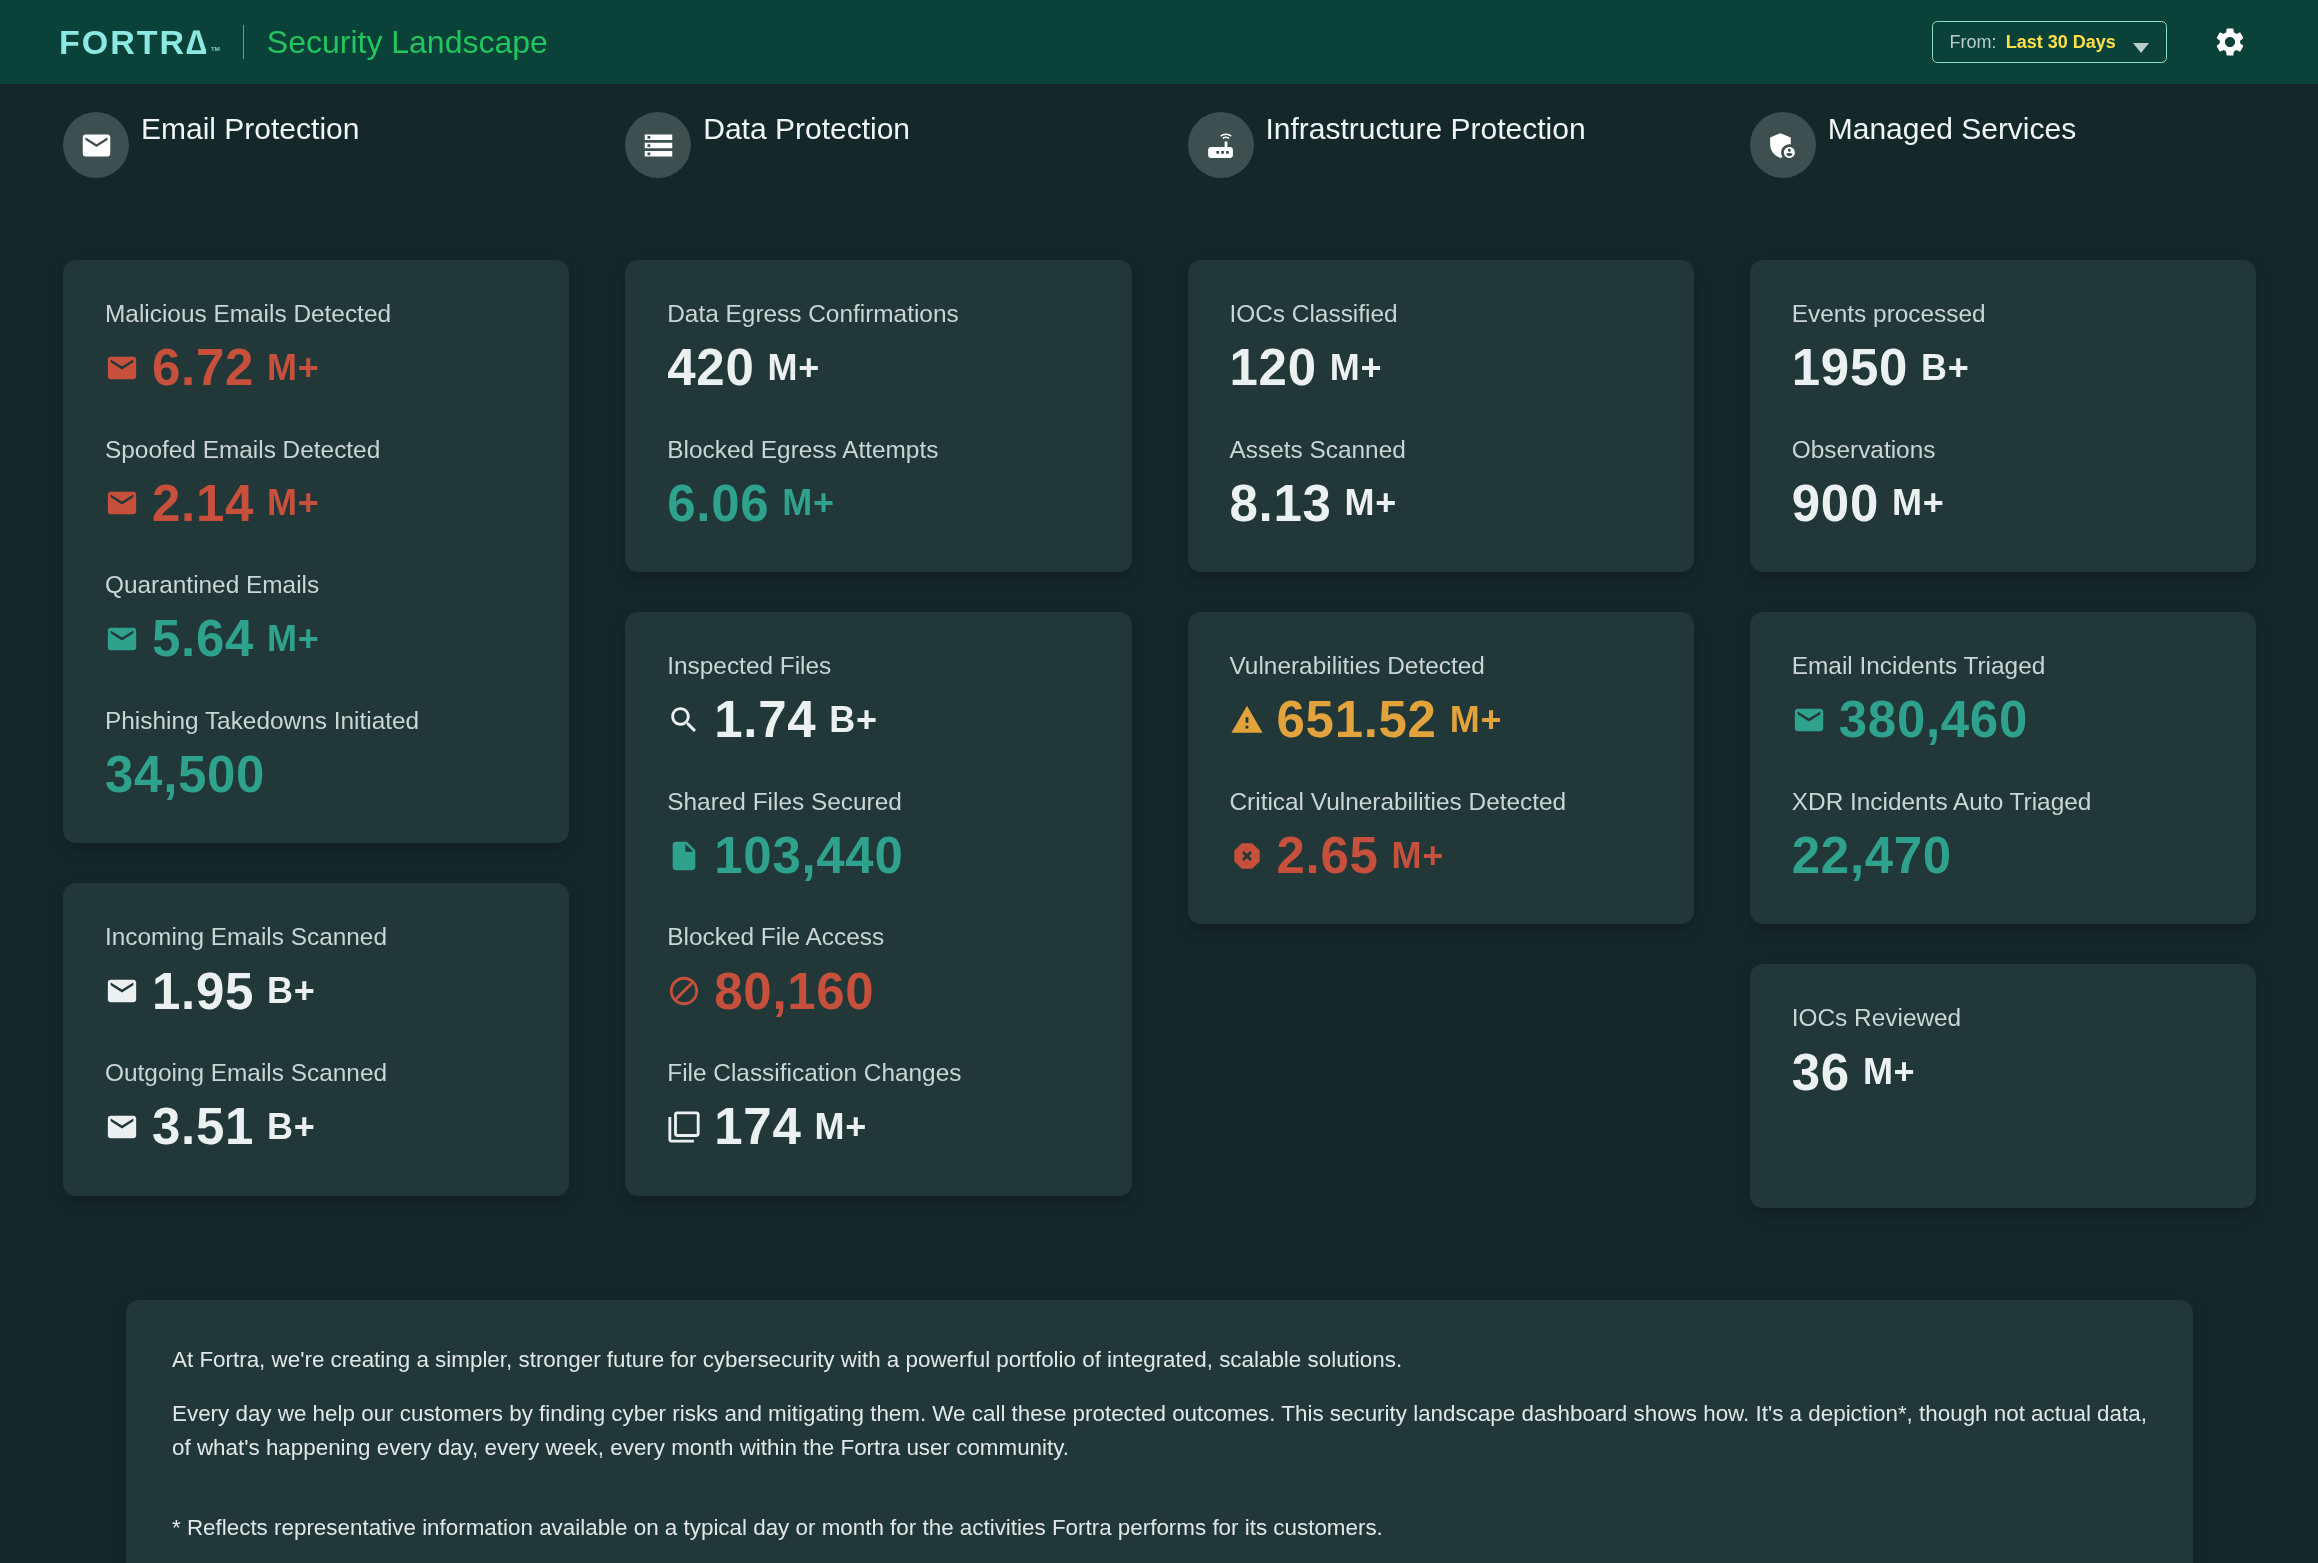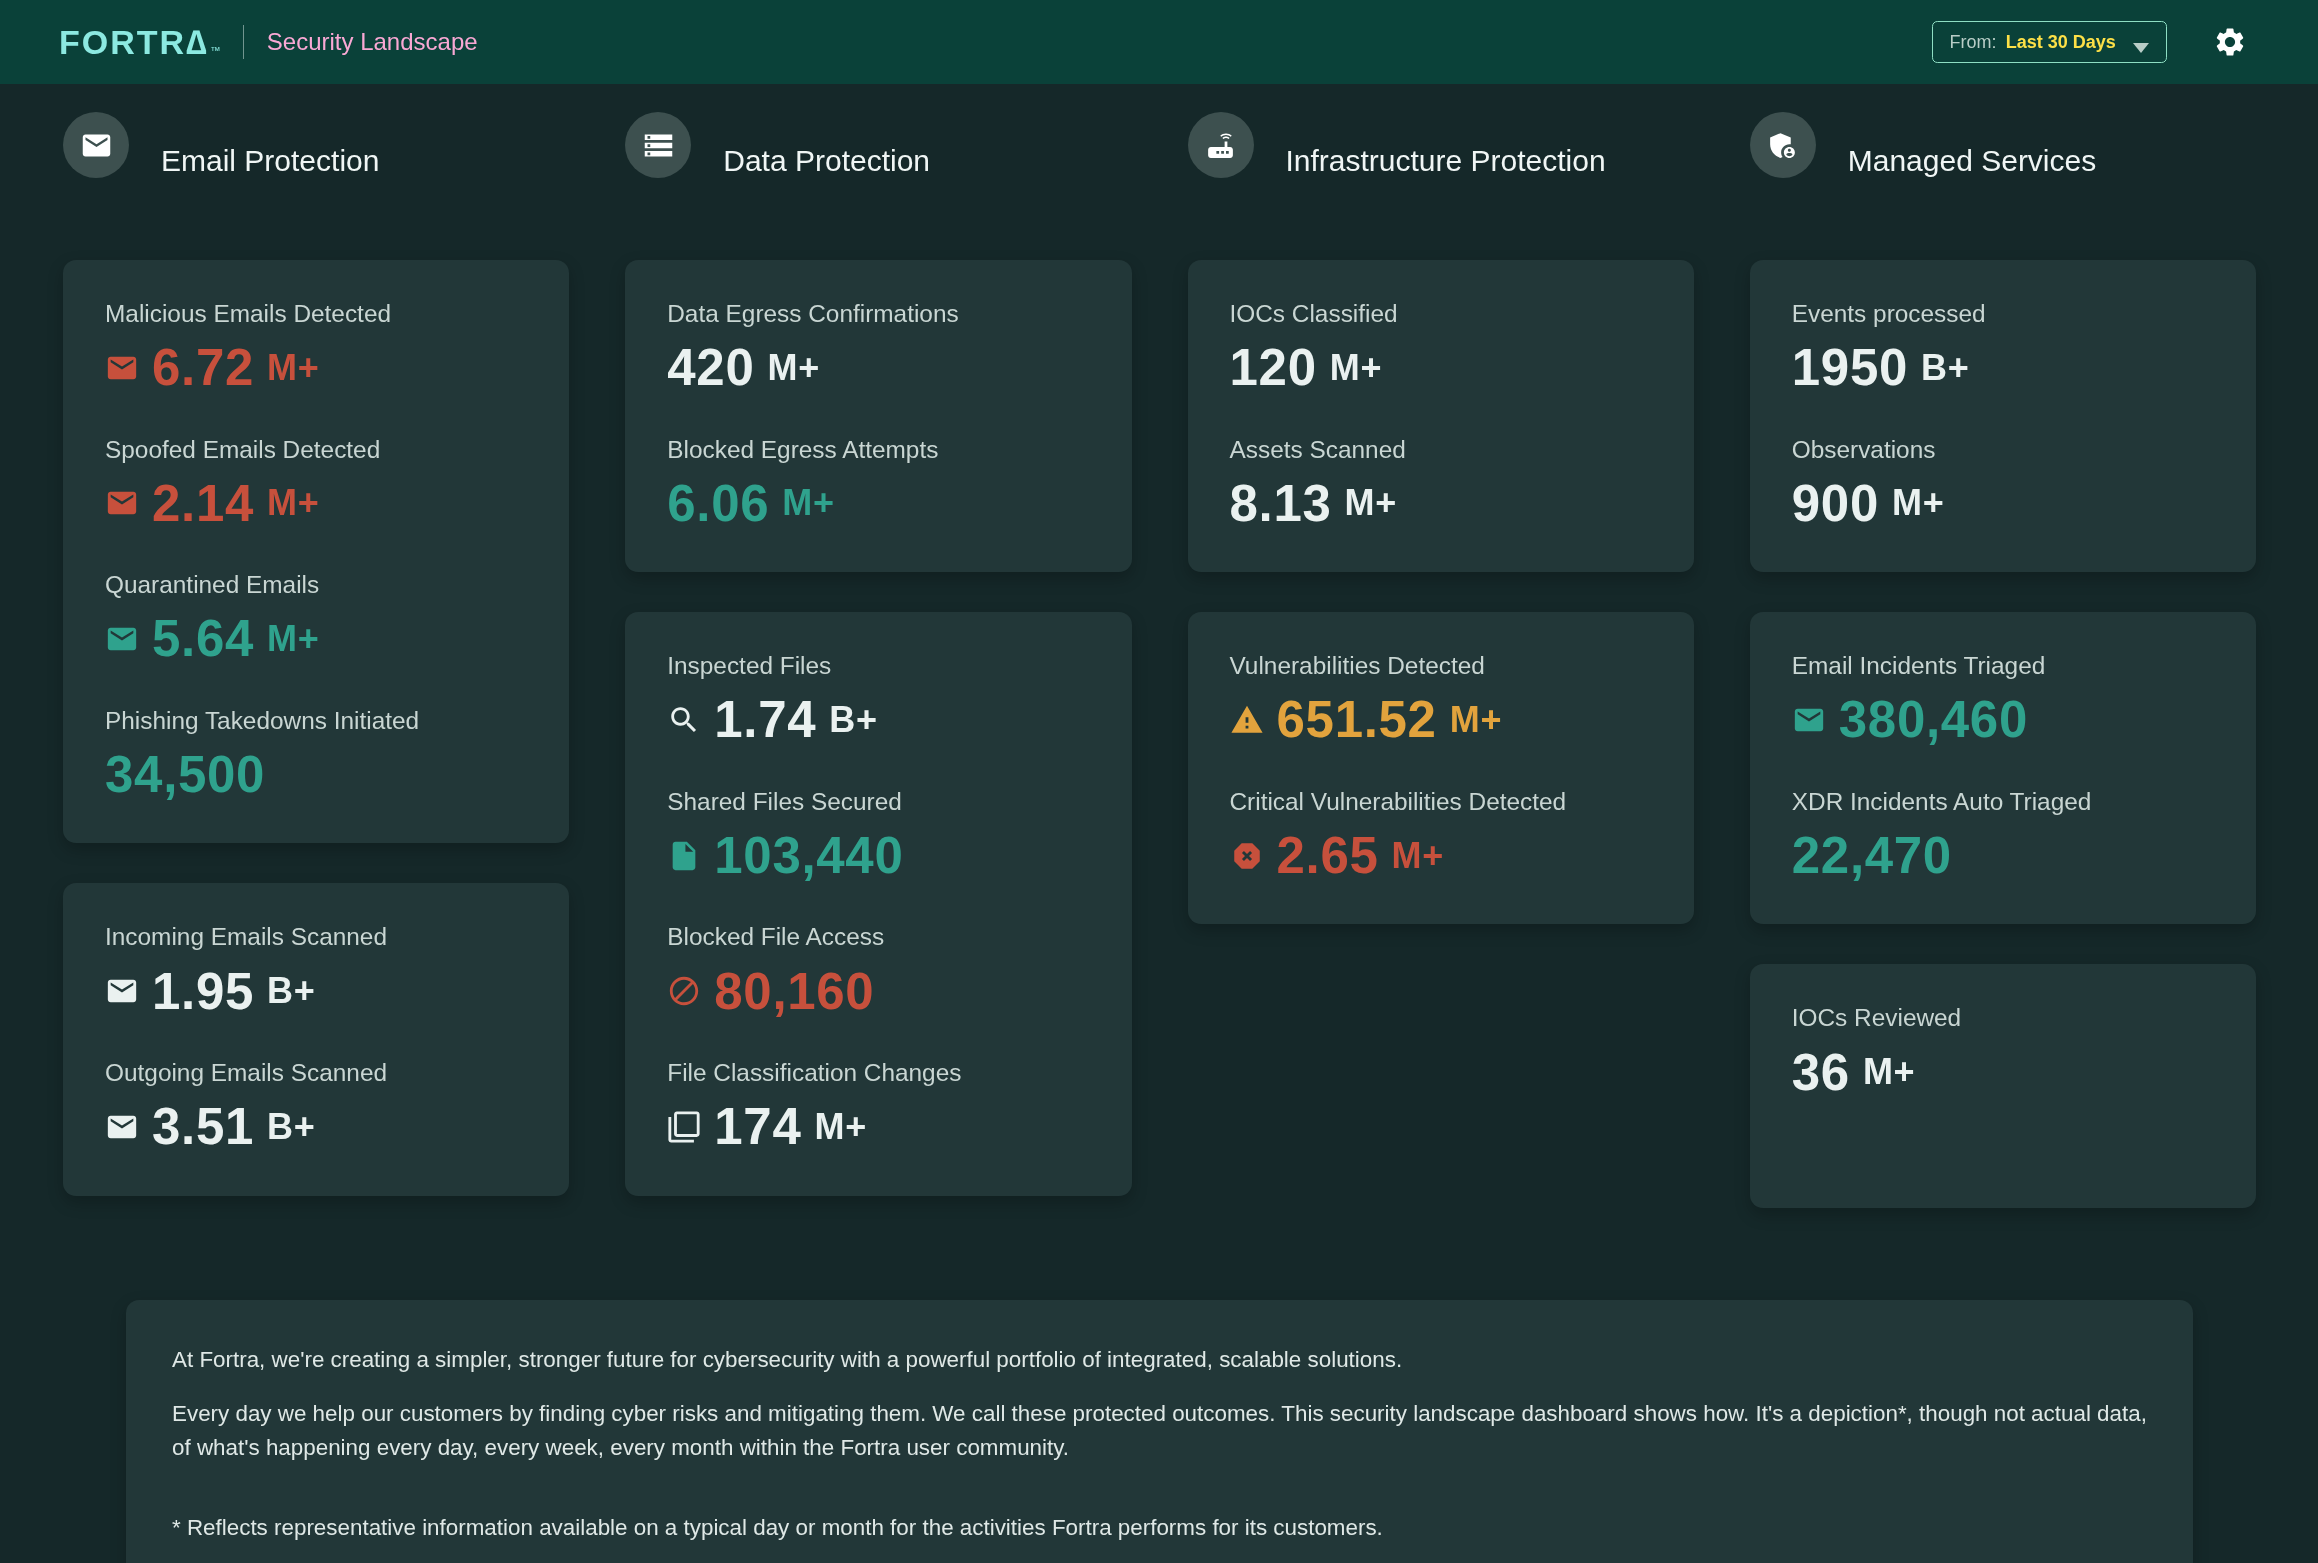--- a/index.html
+++ b/index.html
@@ -21,21 +21,21 @@
   .brand { display: flex; align-items: baseline; }
   .logo {
     font-size: 34px; font-weight: 700; letter-spacing: 2px;
     color: #8ce9e1;
   }
   .logo-tm { font-size: 10.5px; color: #8ce9e1; margin-left: 1.3px; }
   .brand-divider {
     width: 1.3px; height: 34px; background: #9db9b3;
     margin: 0 22.4px; align-self: center; opacity: .7;
   }
-  .app-title { font-size: 24px; font-weight: 400; color: #f9a8d4; align-self: center; }
+  .app-title { font-size: 32px; font-weight: 400; color: #22c55e; align-self: center; }
   .topbar-right { margin-left: auto; display: flex; align-items: center; gap: 46px; }
   .range-select {
     border: 1.3px solid #8fdfc4; border-radius: 5.3px;
     padding: 9.2px 17px; display: flex; align-items: flex-end; gap: 9.2px;
     background: transparent; cursor: pointer;
   }
   .range-label { font-size: 18px; color: #b9cdc7; }
   .range-value { font-size: 18px; font-weight: 700; color: #fde047; }
   .caret-down {
     width: 0; height: 0; margin-left: 8px;
@@ -46,21 +46,21 @@
   .settings-btn svg { width: 34px; height: 34px; fill: currentColor; }
   
   .main { padding: 28px 63px 0 63px; }
   .columns {
     display: grid;
     grid-template-columns: repeat(4, 1fr);
     column-gap: 56px;
     align-items: start;
   }
   .column { display: flex; flex-direction: column; gap: 40px; }
-  .col-head { display: flex; align-items: flex-end; gap: 32px; height: 66px; margin-bottom: 42px; }
+  .col-head { display: flex; align-items: flex-start; gap: 12px; height: 66px; margin-bottom: 42px; }
   .col-icon-circle {
     width: 66px; height: 66px; border-radius: 50%;
     background: #3d504f; display: flex; align-items: center; justify-content: center;
     flex: none; color: #ffffff;
   }
   .col-icon-circle svg { width: 33px; height: 33px; fill: currentColor; }
   .col-title { font-size: 30px; font-weight: 400; color: #f0f6f5; }
   
   .card {
     background: #223738;

